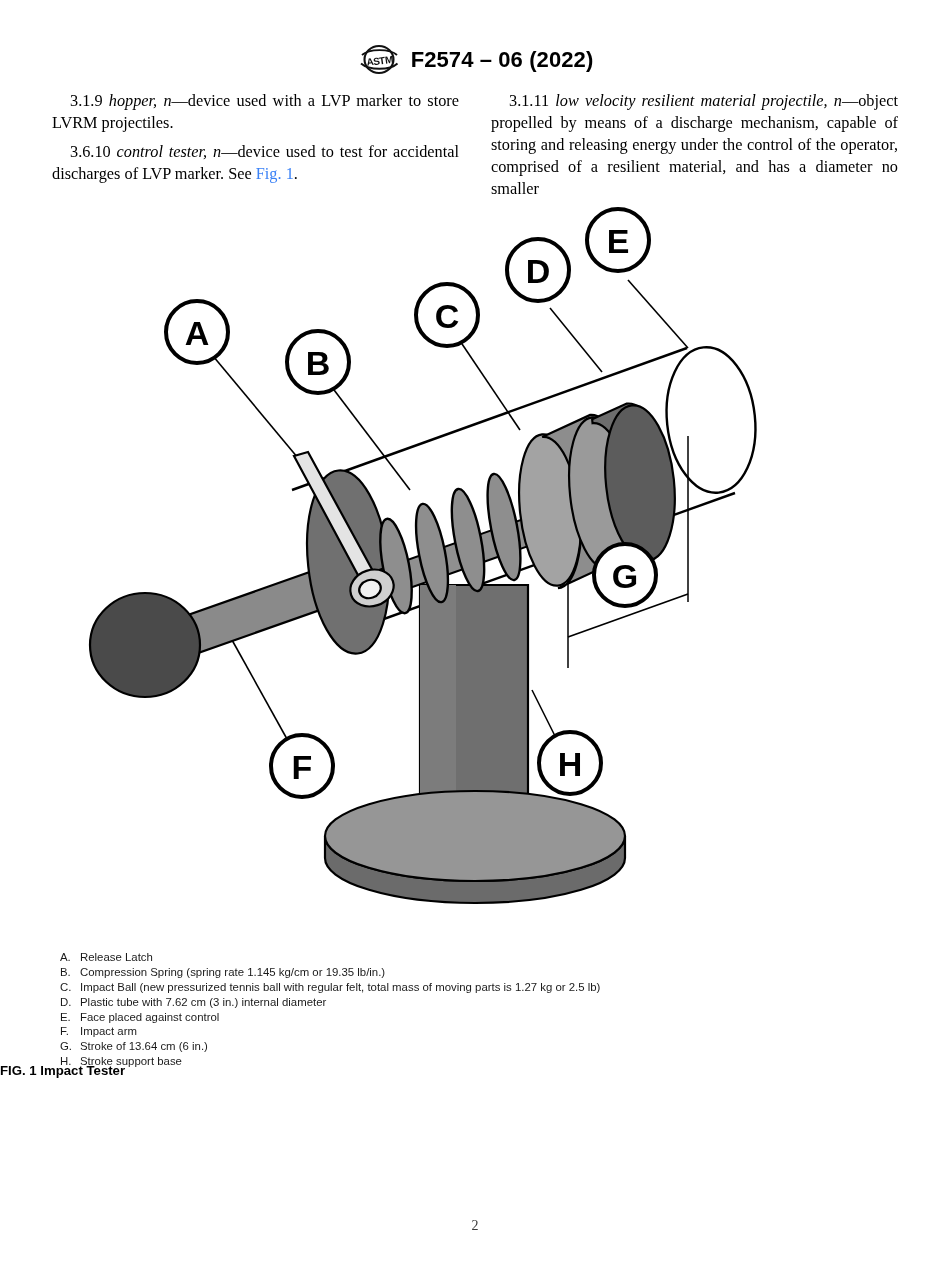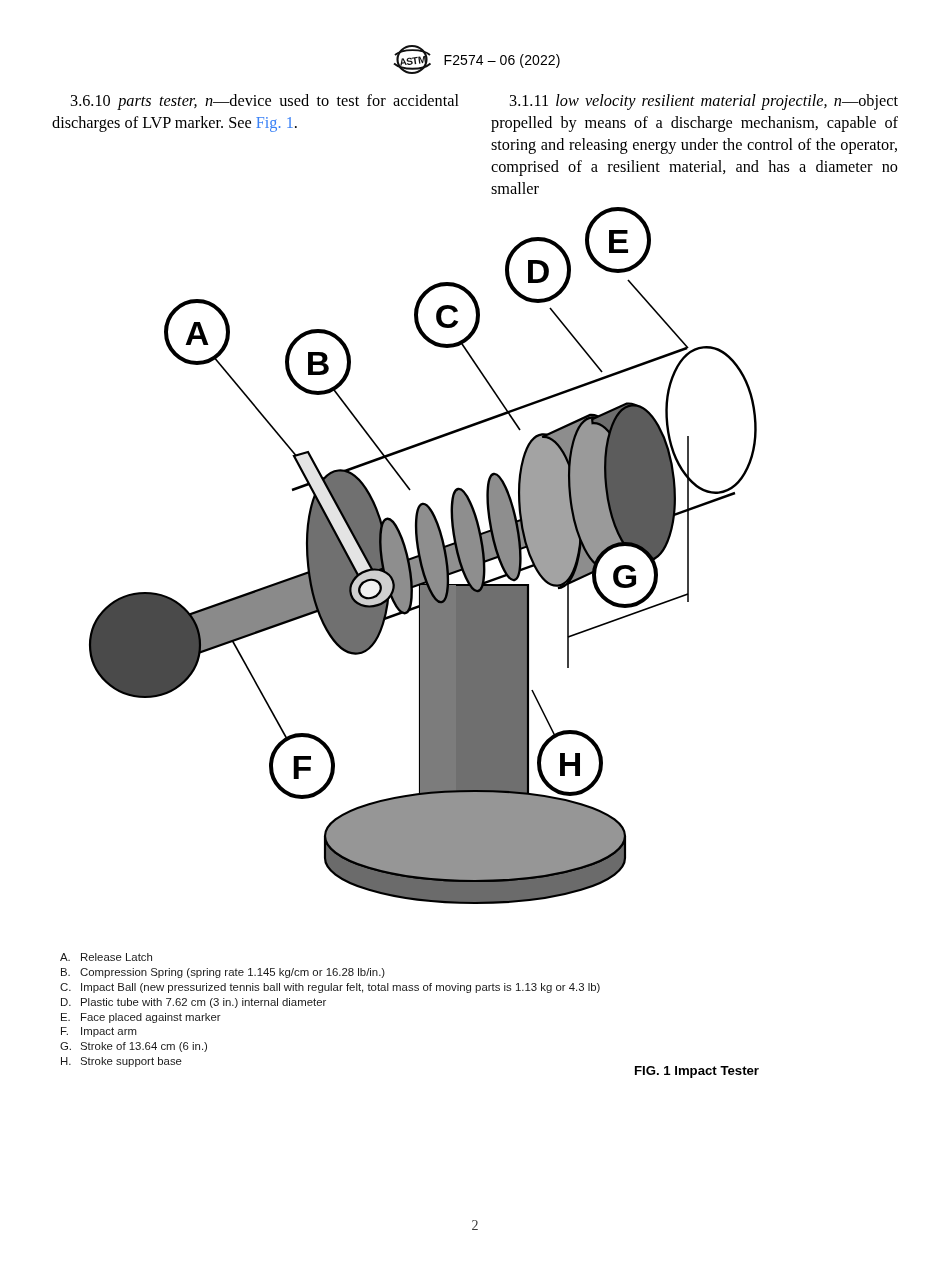--- a/index.html
+++ b/index.html
@@ -27,22 +27,22 @@
     justify-content: center;
     gap: 10px;
   }
   .astm-logo {
     width: 44px;
     height: 31px;
     display: block;
   }
   .std-designation {
     font-family: "Liberation Sans", sans-serif;
-    font-weight: normal;
-    font-size: 14px;
+    font-weight: bold;
+    font-size: 22px;
     letter-spacing: 0.1px;
     white-space: nowrap;
   }
 
   
   .columns {
     position: absolute;
     top: 90px;
     left: 52px;
     width: 846px;
@@ -94,21 +94,21 @@
     flex: 0 0 20px;
   }
   .legend-text { flex: 1 1 auto; }
 
   
   .fig-caption {
     position: absolute;
     top: 1063px;
     left: 0;
     width: 759px;
-    text-align: right;
+    text-align: left;
     font-family: "Liberation Sans", sans-serif;
     font-weight: bold;
     font-size: 13.2px;
   }
 
   
   .page-number {
     position: absolute;
     top: 1218px;
     left: 0;
@@ -132,22 +132,23 @@
       <text x="22" y="20.6">T</text>
       <text x="28" y="20.6">M</text>
     </g>
   </svg>
   <div class="std-designation">F2574 – 06 (2022)</div>
 </div>
 
 <div class="columns">
 
   <div class="col">
-
-    <p class="para"><span>3.6.10</span> <span class="term">parts tester, n</span><span>—device used to test for accidental discharges of LVP marker. See </span><a class="figlink" href="#" style="text-decoration:none">Fig. 1</a><span>.</span></p>
+    <p class="para"><span>3.1.9</span> <span class="term">hopper, n</span><span>—device used with a LVP marker to store LVRM projectiles.</span></p>
+
+    <p class="para"><span>3.6.10</span> <span class="term">control tester, n</span><span>—device used to test for accidental discharges of LVP marker. See </span><a class="figlink" href="#" style="text-decoration:none">Fig. 1</a><span>.</span></p>
   </div>
 
   <div class="col">
     <p class="para"><span>3.1.11</span> <span class="term">low velocity resilient material projectile, n</span><span>—object propelled by means of a discharge mechanism, capable of storing and releasing energy under the control of the operator, comprised of a resilient material, and has a diameter no smaller</span></p>
   </div>
 
 </div>
 
 <div class="figure-wrap">
   <svg class="figure-svg" width="790" height="760" viewBox="0 0 790 760">
@@ -265,33 +266,33 @@
   </svg>
 </div>
 
 <div class="legend">
   <div class="legend-row">
     <span class="legend-key">A.</span>
     <span class="legend-text">Release Latch</span>
   </div>
   <div class="legend-row">
     <span class="legend-key">B.</span>
-    <span class="legend-text">Compression Spring (spring rate 1.145 kg/cm or 16.28 lb/in.)</span>
+    <span class="legend-text">Compression Spring (spring rate 1.145 kg/cm or 19.35 lb/in.)</span>
   </div>
   <div class="legend-row">
     <span class="legend-key">C.</span>
-    <span class="legend-text">Impact Ball (new pressurized tennis ball with regular felt, total mass of moving parts is 1.13 kg or 4.3 lb)</span>
+    <span class="legend-text">Impact Ball (new pressurized tennis ball with regular felt, total mass of moving parts is 1.27 kg or 2.5 lb)</span>
   </div>
   <div class="legend-row">
     <span class="legend-key">D.</span>
     <span class="legend-text">Plastic tube with 7.62 cm (3 in.) internal diameter</span>
   </div>
   <div class="legend-row">
     <span class="legend-key">E.</span>
-    <span class="legend-text">Face placed against marker</span>
+    <span class="legend-text">Face placed against control</span>
   </div>
   <div class="legend-row">
     <span class="legend-key">F.</span>
     <span class="legend-text">Impact arm</span>
   </div>
   <div class="legend-row">
     <span class="legend-key">G.</span>
     <span class="legend-text">Stroke of 13.64 cm (6 in.)</span>
   </div>
   <div class="legend-row">

